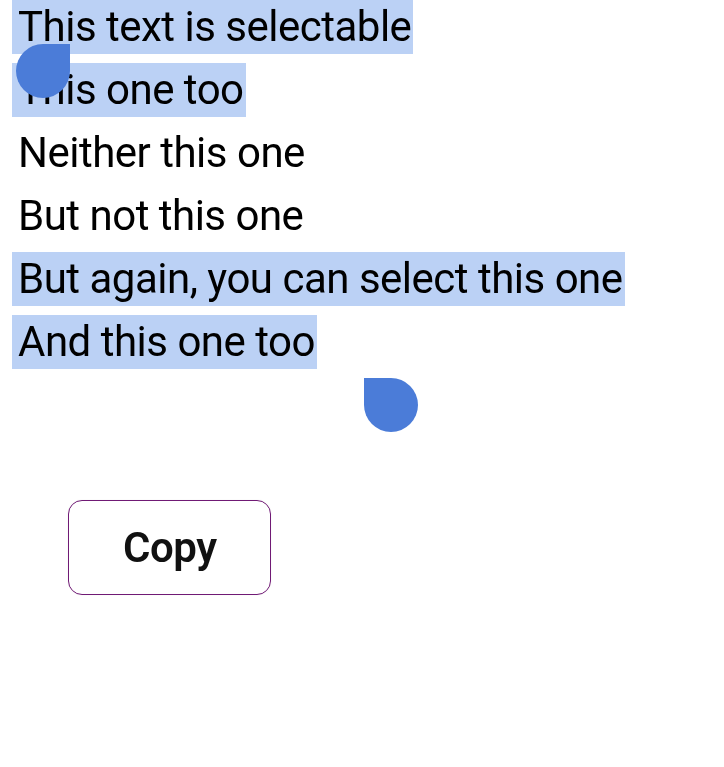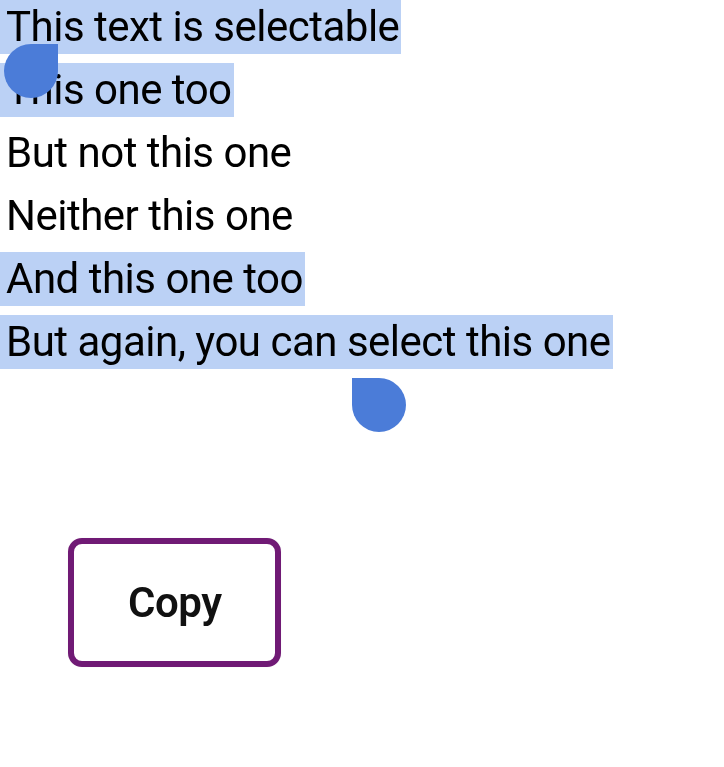--- a/index.html
+++ b/index.html
@@ -7,20 +7,21 @@
     padding: 0;
     width: 724px;
     height: 767px;
     background: #ffffff;
     font-family: -apple-system, BlinkMacSystemFont, "Segoe UI", Roboto, Helvetica, Arial, sans-serif;
     overflow: hidden;
   }
   .text-container {
     position: relative;
     padding: 0;
+    margin-left: 12px;
   }
   .text-line {
     display: inline-block;
     font-size: 42px;
     line-height: 54px;
     color: #000000;
     letter-spacing: -0.5px;
     position: relative;
     padding: 0 2px 0 6px;
   }
@@ -42,56 +43,56 @@
     left: 4px;
     border-radius: 50% 0 50% 50%;
   }
   .handle-end {
     top: 378px;
     left: 352px;
     border-radius: 0 50% 50% 50%;
   }
   .copy-popup {
     position: absolute;
-    top: 538px;
+    top: 500px;
     left: 68px;
     background: #ffffff;
-    border: 6px solid #701a75;
+    border: 1px solid #701a75;
     border-radius: 14px;
-    padding: 34px 54px;
+    padding: 22px 54px;
     box-shadow: 0 0 2px rgba(0,0,0,0.05);
   }
   .copy-label {
     font-size: 42px;
     font-weight: 600;
     color: #111111;
     letter-spacing: -0.5px;
   }
 </style>
 </head>
 <body>
 
 <div class="text-container">
   <div class="line-wrap">
     <span class="text-line selected">This text is selectable</span>
   </div>
   <div class="line-wrap">
     <span class="text-line selected">This one too</span>
   </div>
   <div class="line-wrap">
+    <span class="text-line">Neither this one</span>
+  </div>
+  <div class="line-wrap">
     <span class="text-line">But not this one</span>
   </div>
   <div class="line-wrap">
-    <span class="text-line">Neither this one</span>
+    <span class="text-line selected">But again, you can select this one</span>
   </div>
   <div class="line-wrap">
     <span class="text-line selected">And this one too</span>
-  </div>
-  <div class="line-wrap">
-    <span class="text-line selected">But again, you can select this one</span>
   </div>
 
   <div class="handle handle-start"></div>
   <div class="handle handle-end"></div>
 </div>
 
 <div class="copy-popup">
   <span class="copy-label">Copy</span>
 </div>
 

